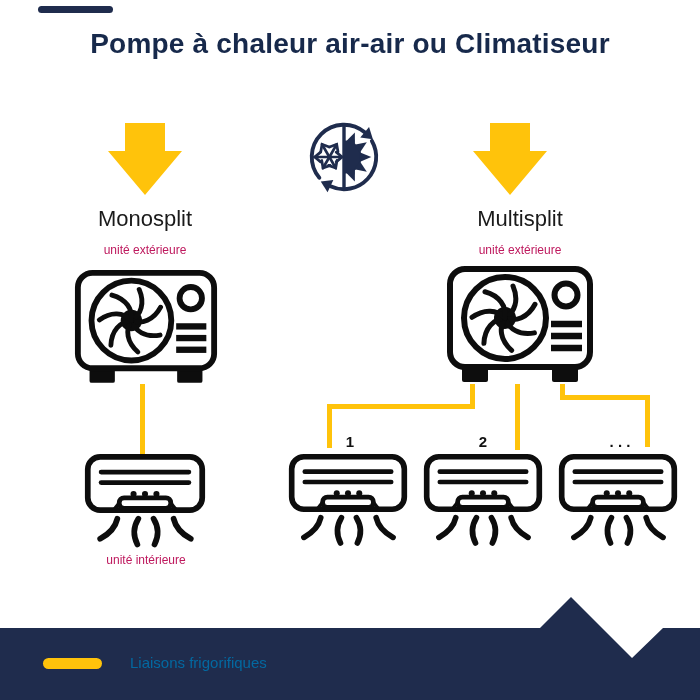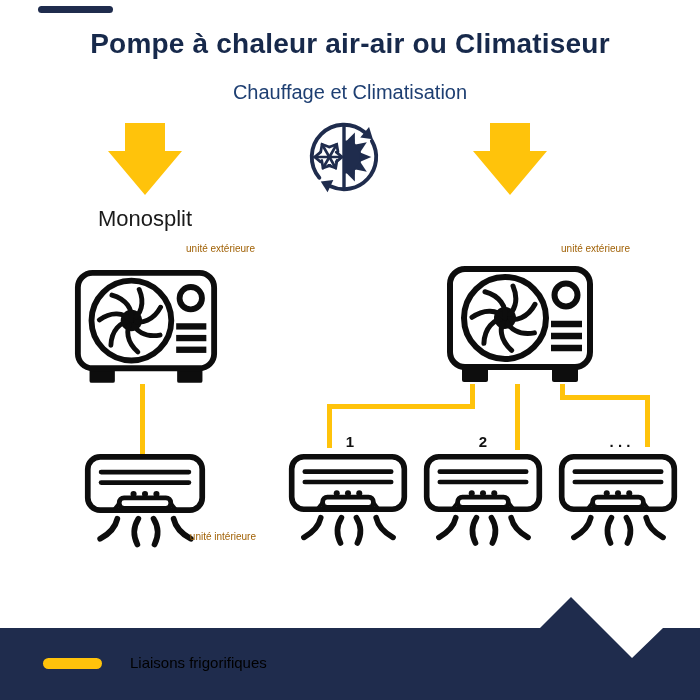--- a/index.html
+++ b/index.html
@@ -4,37 +4,36 @@
 <style>
   html,body{margin:0;padding:0;background:#fff;}
   #stage{position:relative;width:700px;height:700px;background:#ffffff;overflow:hidden;
          font-family:Liberation Sans, sans-serif;}
   .abs{position:absolute;}
   .ctr{text-align:center;}
   #top-bar{left:38px;top:6px;width:75px;height:7px;border-radius:4px;background:#1F2C4D;}
   #title{left:0;top:28px;width:700px;font-size:28px;font-weight:bold;color:#17294B;letter-spacing:.2px;}
   #subtitle{left:0;top:81px;width:700px;font-size:20px;color:#1E3F72;}
   .section-title{width:200px;font-size:22px;color:#1a1a1a;top:206px;}
-  .unit-label{width:220px;font-size:10px;color:#a16207;text-align:right;}
+  .unit-label{width:220px;font-size:12px;color:#be185d;}
   .num-label{width:44px;font-size:15px;font-weight:bold;color:#111;top:433px;}
   .yline{background:#FFC30B;}
   #footer-shape{left:0;top:595px;}
   #legend-pill{left:43px;top:658px;width:59px;height:11px;border-radius:6px;background:#FFC30B;z-index:2;}
-  #legend-label{left:130px;top:654px;width:300px;font-size:15px;color:#000000;z-index:2;}
+  #legend-label{left:130px;top:654px;width:300px;font-size:15px;color:#0369a1;z-index:2;}
   svg{display:block;}
 </style>
 </head>
 <body>
 
 <div id="stage">
 
   <div id="top-bar" class="abs"></div>
 
   <div id="title" class="abs ctr">Pompe à chaleur air-air ou Climatiseur</div>
-  <div id="subtitle" class="abs ctr">Chauffage et Climatisation</div>
 
   <svg class="abs" style="left:105px;top:123px;" width="80" height="74" viewBox="0 0 80 74">
     <polygon points="20,0 60,0 60,28 77,28 40,72 3,28 20,28" fill="#FFC30B"></polygon>
   </svg>
   <svg class="abs" style="left:470px;top:123px;" width="80" height="74" viewBox="0 0 80 74">
     <polygon points="20,0 60,0 60,28 77,28 40,72 3,28 20,28" fill="#FFC30B"></polygon>
   </svg>
 
   <svg class="abs" style="left:305px;top:118px;" width="78" height="78" viewBox="0 0 80 80">
     <g stroke="#1F2C4D" fill="none" stroke-width="4" stroke-linecap="round">
@@ -114,22 +113,23 @@
     <path d="M97 60 L89 50" stroke="#0D0D0D" stroke-width="4"></path>
     <rect x="38" y="48" width="54" height="11" rx="5" fill="#fff" stroke="#0D0D0D" stroke-width="5"></rect>
     <g stroke="#0D0D0D" stroke-width="6" fill="none" stroke-linecap="round">
       <path d="M36 70 Q33 83 18 91"></path>
       <path d="M58 70 Q50 83 57 97"></path>
       <path d="M74 70 Q82 83 75 97"></path>
       <path d="M95 70 Q98 83 113 91"></path>
     </g>
   </svg>
 
-  <div class="abs ctr unit-label" style="left:36px;top:531px;">unité intérieure</div>
-
+  <div class="abs ctr unit-label" style="left:36px;top:553px;">unité intérieure</div>
+
+  <div class="abs ctr section-title" style="left:420px;">Multisplit</div>
   <div class="abs ctr unit-label" style="left:410px;top:243px;">unité extérieure</div>
 
   <svg class="abs" style="left:445px;top:264px;" width="150" viewBox="0 0 150 122">
     <rect x="17" y="103" width="26" height="15" rx="2" fill="#0D0D0D"></rect>
     <rect x="107" y="103" width="26" height="15" rx="2" fill="#0D0D0D"></rect>
     <rect x="5" y="5" width="140" height="98" rx="15" fill="#fff" stroke="#0D0D0D" stroke-width="6"></rect>
     <circle cx="60" cy="54" r="41" fill="none" stroke="#0D0D0D" stroke-width="6"></circle>
     <circle cx="60" cy="54" r="11" fill="#0D0D0D"></circle>
     <g stroke="#0D0D0D" stroke-width="5" fill="none" stroke-linecap="round">
       <path d="M60 54 C70 48 74 36 68 22"></path>

